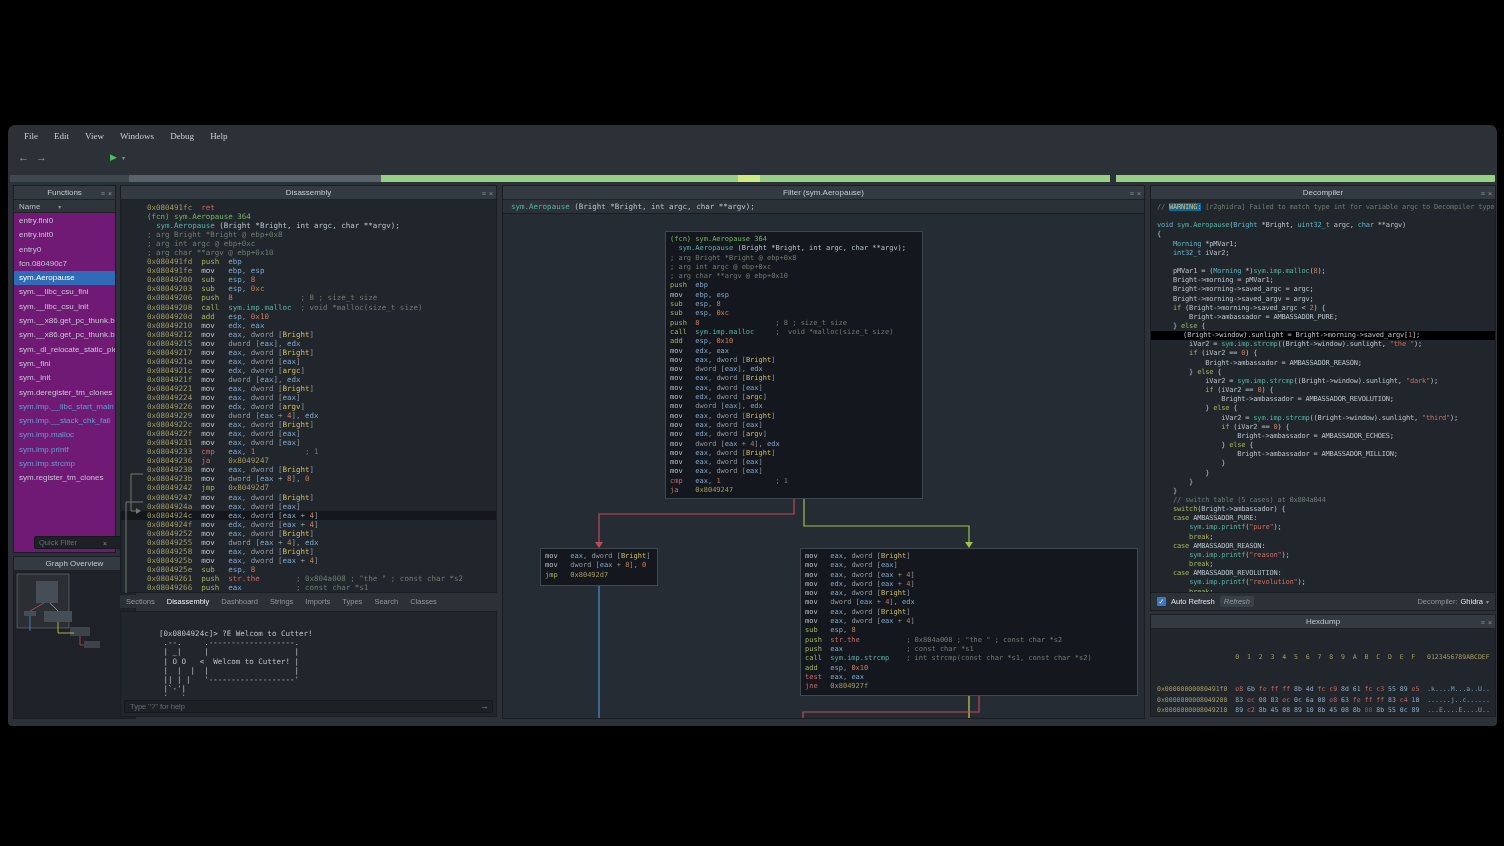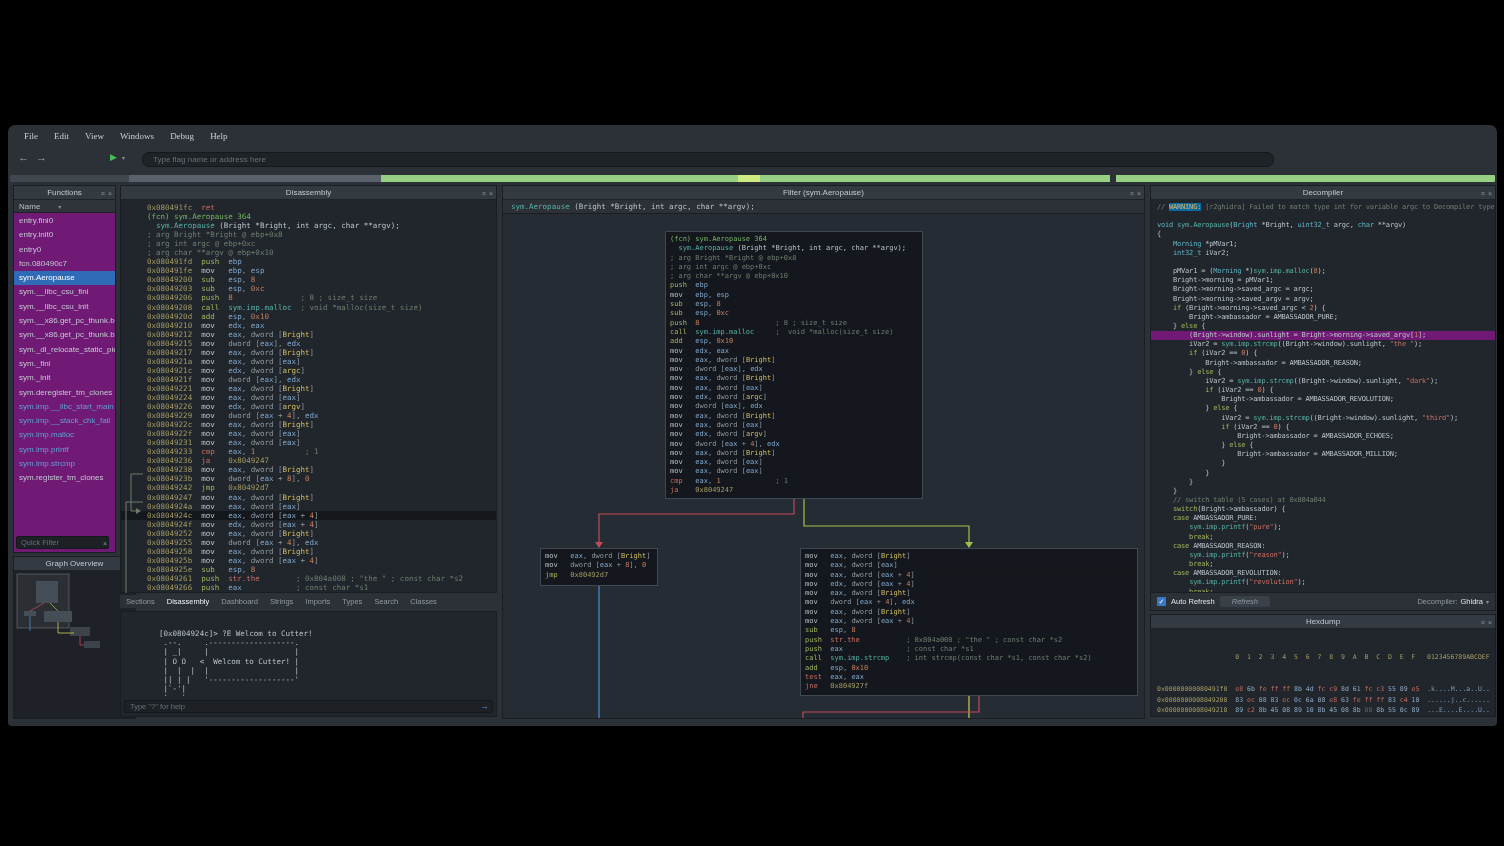--- a/index.html
+++ b/index.html
@@ -36,21 +36,21 @@
   .tk-kw{color:#a3b45c}.tk-warn{color:#e5b567;background:#0369a1;}
   
   #functions{left:5px;top:60px;width:103px;height:368px;}
   .name-row{height:13px;background:#2f343a;border-bottom:1px solid #1e2227;display:flex;align-items:center;
     padding-left:5px;font-size:8px;color:#b6bfc7;gap:18px;}
   .fn-list{position:absolute;top:28px;left:0;right:0;bottom:20px;overflow:hidden;}
   .fn-item{height:14.3px;line-height:14.3px;padding-left:5px;font-size:8px;color:#c2c9d0;
     white-space:nowrap;overflow:hidden;}
   .fn-item.import{color:#5f9fd3;}
   .fn-item.selected{background:#2f6bb7;color:#fff;}
-  .qfilter{position:absolute;left:2px;right:4px;bottom:3px;height:13px;background:#1d2126;
+  .qfilter{position:absolute;left:20px;right:4px;bottom:3px;height:13px;background:#1d2126;
     border:1px solid #15181c;border-radius:2px;color:#c6cdd3;font-size:7.5px;padding:0 12px 0 4px;outline:none;width:calc(100% - 8px);}
   .qfilter::placeholder{color:#667078;}
   .qclear{position:absolute;right:8px;bottom:5px;font-size:7px;color:#8a939b;line-height:1;}
   
   #overview{left:5px;top:431px;width:123px;height:163px;}
   .minimap{position:absolute;top:14px;left:0;right:0;bottom:0;background:#1e2228;}
   
   #disasm{left:112px;top:60px;width:377px;height:408px;background:#21262c;}
   .dis-content{position:absolute;top:14px;left:0;right:0;bottom:0;padding:3px 0 0 26px;
     font-size:7.5px;line-height:9.05px;}
@@ -77,26 +77,26 @@
   .gcanvas{position:absolute;top:28px;left:0;right:0;bottom:0;overflow:hidden;}
   .gnode{position:absolute;background:#14181e;border:1px solid #3f4750;padding:3px 4px;
     font-size:7px;line-height:9.3px;}
   .gnode .cl.hl{margin:0 -4px;padding:0 4px;}
   .gedges{position:absolute;left:0;top:0;width:643px;height:506px;}
   
   #decomp{left:1142px;top:60px;width:346px;height:426px;background:#21262c;}
   .dec-code{position:absolute;top:14px;left:0;right:0;bottom:18px;padding:3px 0 0 6px;
     font-size:7px;letter-spacing:-0.2px;line-height:9.15px;}
   .dec-code .cl{min-height:9.15px;}
-  .dec-code .cl.hl{margin-left:-6px;padding-left:6px;background:#701a75;}
+  .dec-code .cl.hl{margin-left:-6px;background:#000000;}
   .dec-bar{position:absolute;left:0;right:0;bottom:0;height:18px;background:#2c3137;border-top:1px solid #1a1d22;
     display:flex;align-items:center;padding:0 6px;gap:5px;font-size:7.5px;color:#dfe5ea;}
   .checkbox{width:9px;height:9px;background:#3a77c2;border-radius:1px;color:#fff;font-size:7px;
     line-height:9px;text-align:center;}
-  .refresh-btn{background:#3a4047;color:#8f98a1;border-radius:2px;padding:1px 12px;font-size:7.5px;font-style:italic;}
+  .refresh-btn{background:#3a4047;color:#8f98a1;border-radius:2px;padding:1px 4px;font-size:7.5px;font-style:italic;}
   .dec-right{margin-left:auto;display:flex;align-items:center;gap:3px;}
   .dec-label{color:#8f98a1;}
   
   #hexdump{left:1142px;top:489px;width:346px;height:103px;background:#21262c;}
   .hx-content{position:absolute;top:14px;left:0;right:0;bottom:0;padding:2px 0 0 6px;
     font-family:"DejaVu Sans Mono","Liberation Mono",monospace;font-size:6.5px;line-height:10.6px;white-space:pre;overflow:hidden;}
   .hx-row{white-space:pre;}
   .hx-head{color:#a29a62;}
   .hx-addr{color:#a29a62;}
   .hx-blue{color:#8ea9c4;}
@@ -118,21 +118,20 @@
         <span class="menu-item">Debug</span>
         <span class="menu-item">Help</span>
       </span>
   </div>
 
   <div class="toolbar">
     <span class="navbtn" style="left:10px;">←</span>
     <span class="navbtn" style="left:28px;">→</span>
     <span class="playbtn" style="left:102px;">▶</span>
     <span class="tinycaret" style="left:114px;">▾</span>
-    <input class="addr-input" placeholder="Type flag name or address here" style="">
   </div>
 
   <div class="seekbar">
       <div class="seg" style="width: 8%; background: rgb(63, 71, 79);"></div>
       <div class="seg" style="width: 17%; background: rgb(89, 98, 107);"></div>
       <div class="seg" style="width: 24%; background: rgb(151, 207, 133);"></div>
       <div class="seg" style="width: 1.5%; background: rgb(205, 234, 131);"></div>
       <div class="seg" style="width: 23.6%; background: rgb(151, 207, 133);"></div>
       <div class="seg" style="width: 0.4%; background: rgb(43, 48, 54);"></div>
       <div class="seg" style="width: 25.5%; background: rgb(151, 207, 133);"></div>

